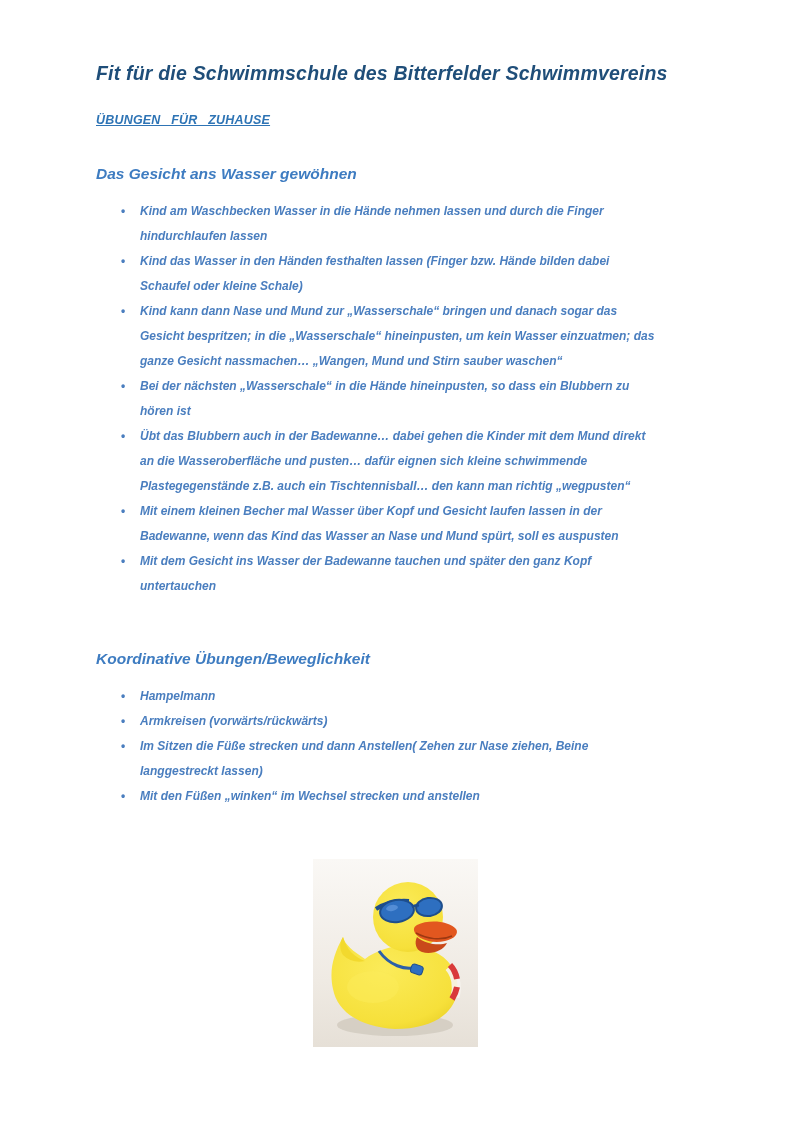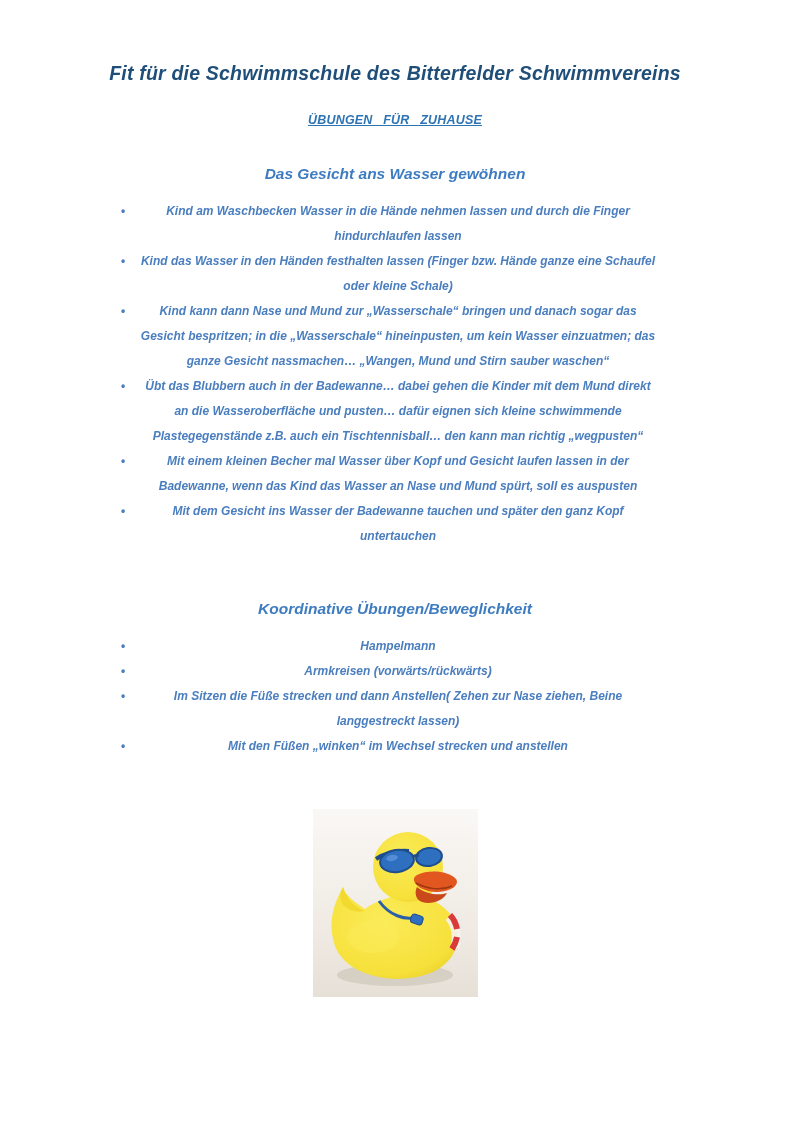--- a/index.html
+++ b/index.html
@@ -5,21 +5,20 @@
   html,body{margin:0;padding:0;background:#ffffff;}
   .page{
     position:relative;
     width:794px;height:1123px;
     margin:0 auto;
     background:#ffffff;
     overflow:hidden;
     font-family:"Liberation Sans", sans-serif;
     box-sizing:border-box;
     padding:62px 100px 0 96px;
-    text-align:center;
   }
   .doc-title{
     font-size:19.5px;
     font-weight:bold;
     font-style:italic;
     color:#1F4E79;
     letter-spacing:.2px;
     margin:0;
   }
   .doc-subtitle{
@@ -77,22 +76,23 @@
 <div class="page">
 
   <h1 class="doc-title">Fit für die Schwimmschule des Bitterfelder Schwimmvereins</h1>
 
   <div class="doc-subtitle">ÜBUNGEN  FÜR  ZUHAUSE</div>
 
   <h2 class="section-heading">Das Gesicht ans Wasser gewöhnen</h2>
 
   <ul class="bullets">
     <li>Kind am Waschbecken Wasser in die Hände nehmen lassen und durch die Finger hindurchlaufen lassen</li>
-    <li>Kind das Wasser in den Händen festhalten lassen (Finger bzw. Hände ganze eine Schaufel oder kleine Schale)</li>
+    <li>Kind das Wasser in den Händen festhalten lassen (Finger bzw. Hände bilden dabei Schaufel oder kleine Schale)</li>
     <li>Kind kann dann Nase und Mund zur „Wasserschale“ bringen und danach sogar das Gesicht bespritzen; in die „Wasserschale“  hineinpusten, um kein Wasser einzuatmen; das ganze Gesicht nassmachen… „Wangen, Mund und Stirn sauber waschen“</li>
+    <li>Bei der nächsten „Wasserschale“ in die Hände hineinpusten, so dass ein Blubbern zu hören ist</li>
     <li>Übt das Blubbern auch in der Badewanne… dabei gehen die Kinder mit dem Mund direkt an die Wasseroberfläche und pusten… dafür eignen sich kleine schwimmende Plastegegenstände z.B. auch ein Tischtennisball… den kann man richtig „wegpusten“</li>
     <li>Mit einem kleinen Becher mal Wasser über Kopf und Gesicht laufen lassen in der Badewanne, wenn das Kind das Wasser an Nase und Mund spürt, soll es auspusten</li>
     <li>Mit dem Gesicht ins Wasser der Badewanne tauchen und später den ganz Kopf untertauchen</li>
   </ul>
 
   <h2 class="section-heading second">Koordinative Übungen/Beweglichkeit</h2>
 
   <ul class="bullets">
     <li>Hampelmann</li>
     <li>Armkreisen (vorwärts/rückwärts)</li>

